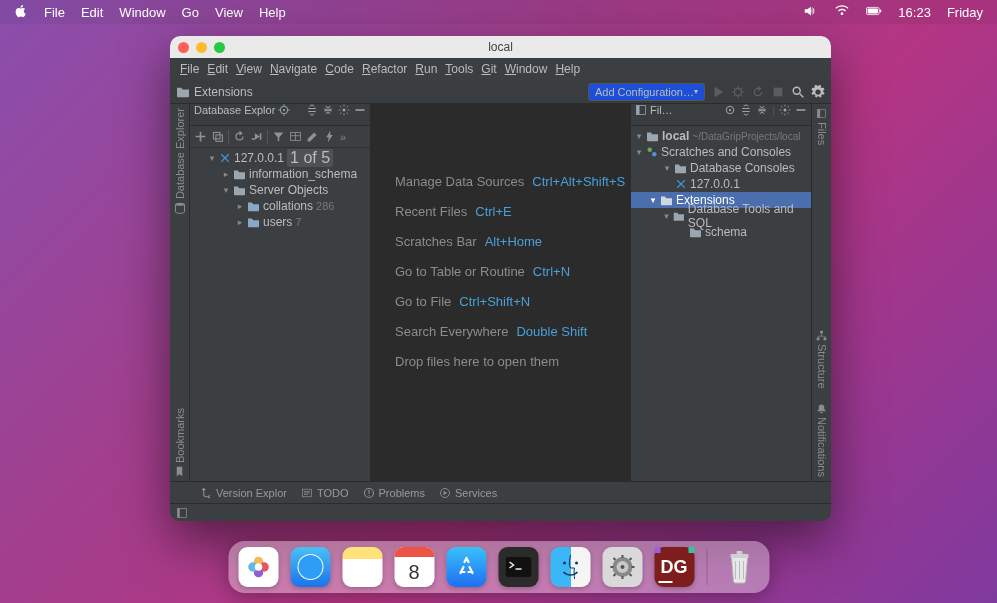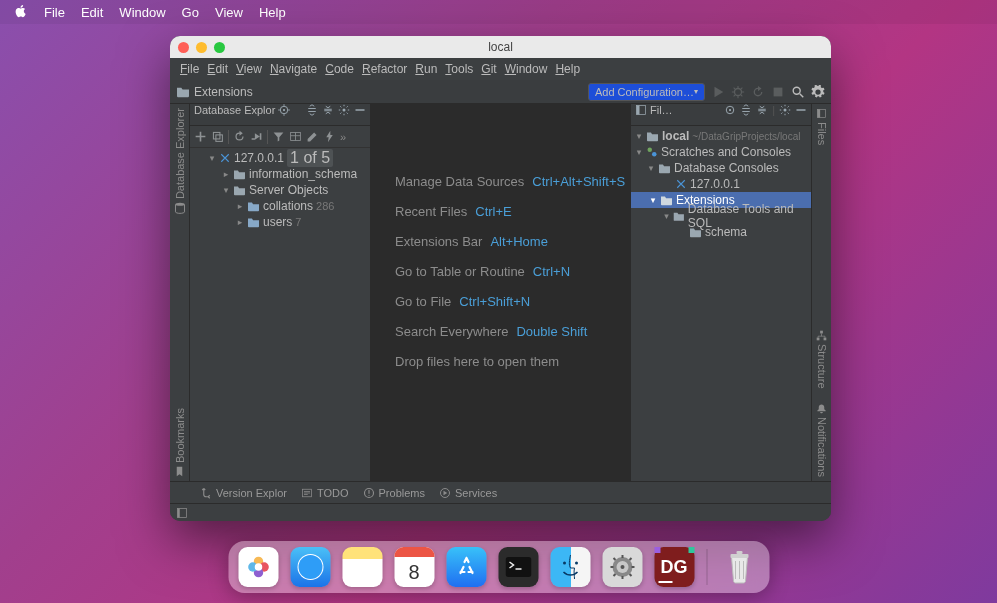--- a/index.html
+++ b/index.html
@@ -75,20 +75,35 @@
     <span><svg class="apple-svg" viewBox="0 0 16 16">
           <path d="M11.2 8.4c0-1.7 1.4-2.5 1.5-2.6-0.8-1.2-2.1-1.3-2.5-1.3-1.1-0.1-2.1 0.6-2.6 0.6s-1.4-0.6-2.3-0.6c-1.2 0-2.3 0.7-2.9 1.8-1.2 2.1-0.3 5.3 0.9 7 0.6 0.8 1.3 1.8 2.2 1.7 0.9 0 1.2-0.6 2.3-0.6s1.4 0.6 2.3 0.6c1 0 1.6-0.9 2.2-1.7 0.7-1 1-1.9 1-2 0 0-1.9-0.7-2.1-2.9zM9.7 3.3c0.5-0.6 0.8-1.4 0.7-2.3-0.7 0-1.6 0.5-2.1 1.1-0.5 0.5-0.9 1.4-0.8 2.2 0.8 0.1 1.7-0.4 2.2-1z"></path>
         </svg></span>
     <span>File</span>
     <span>Edit</span>
     <span>Window</span>
     <span>Go</span>
     <span>View</span>
     <span>Help</span>
   </div>
+  <div class="mac-right">
+    <span><svg class="status-svg" viewBox="0 0 16 16">
+          <path d="M2 6v4h3l4 3V3L5 6H2zm9 2c0-1-0.5-1.8-1.2-2.3v4.6C10.5 9.8 11 9 11 8zm2 0c0-1.9-1-3.5-2.5-4.3v1.2c0.9 0.7 1.5 1.8 1.5 3.1s-0.6 2.4-1.5 3.1v1.2C12 11.5 13 9.9 13 8z"></path>
+        </svg></span>
+    <span><svg class="status-svg" viewBox="0 0 16 16">
+          <path d="M8 12.5c0.8 0 1.5-0.7 1.5-1.5S8.8 9.5 8 9.5 6.5 10.2 6.5 11 7.2 12.5 8 12.5zM4.5 8.5C5.4 7.6 6.6 7 8 7s2.6 0.6 3.5 1.5l1-1C11.3 6.2 9.7 5.5 8 5.5S4.7 6.2 3.5 7.5l1 1zM1.5 5.5C3.2 3.8 5.5 2.8 8 2.8s4.8 1 6.5 2.7l1-1C13.5 2.4 10.9 1.3 8 1.3S2.5 2.4 0.5 4.5l1 1z"></path>
+        </svg></span>
+    <span><svg class="status-svg" viewBox="0 0 20 12">
+          <rect x="0.5" y="1.5" width="16" height="9" rx="2" fill="none" stroke="#fff" stroke-width="1"></rect>
+          <rect x="2" y="3" width="13" height="6" rx="1" fill="#fff"></rect>
+          <rect x="17" y="4" width="2" height="4" rx="1" fill="#fff"></rect>
+        </svg></span>
+    <span>16:23</span>
+    <span>Friday</span>
+  </div>
 </div>
 
 <div class="window">
   <div class="titlebar">
     <div class="traffic">
       <span class="tr-red"></span>
       <span class="tr-yel"></span>
       <span class="tr-grn"></span>
     </div>
     <span>local</span>
@@ -275,21 +290,21 @@
     <div class="editor">
       <div class="hint">
           <span>Manage Data Sources</span>
           <span class="shortcut">Ctrl+Alt+Shift+S</span>
         </div>
       <div class="hint">
           <span>Recent Files</span>
           <span class="shortcut">Ctrl+E</span>
         </div>
       <div class="hint">
-          <span>Extensions Bar</span>
+          <span>Scratches Bar</span>
           <span class="shortcut">Alt+Home</span>
         </div>
       <div class="hint">
           <span>Go to Table or Routine</span>
           <span class="shortcut">Ctrl+N</span>
         </div>
       <div class="hint">
           <span>Go to File</span>
           <span class="shortcut">Ctrl+Shift+N</span>
         </div>
@@ -342,21 +357,21 @@
           <span class="muted" style="font-size:10px;">~/DataGripProjects/local</span>
         </div>
         <div class="tree-row" style="padding-left:4px;">
           <span class="chev"></span>
           <svg width="12" height="12" viewBox="0 0 16 16">
               <circle cx="5" cy="5" r="3" fill="#6fa35e"></circle>
               <circle cx="11" cy="11" r="3" fill="#4a94d6"></circle>
             </svg>
           <span>Scratches and Consoles</span>
         </div>
-        <div class="tree-row" style="padding-left:16px;">
+        <div class="tree-row" style="padding-left:32px;">
           <span class="chev"></span>
           <svg class="fold-svg" viewBox="0 0 16 14">
               <path d="M1 2h5l1.5 2H15v8c0 0.5-0.5 1-1 1H2c-0.5 0-1-0.5-1-1V2z"></path>
             </svg>
           <span>Database Consoles</span>
         </div>
         <div class="tree-row" style="padding-left:44px;">
           <svg class="db-svg" viewBox="0 0 16 16">
               <path d="M3 3l10 10M3 13L13 3" stroke="#4a94d6" stroke-width="1.5"></path>
             </svg>

